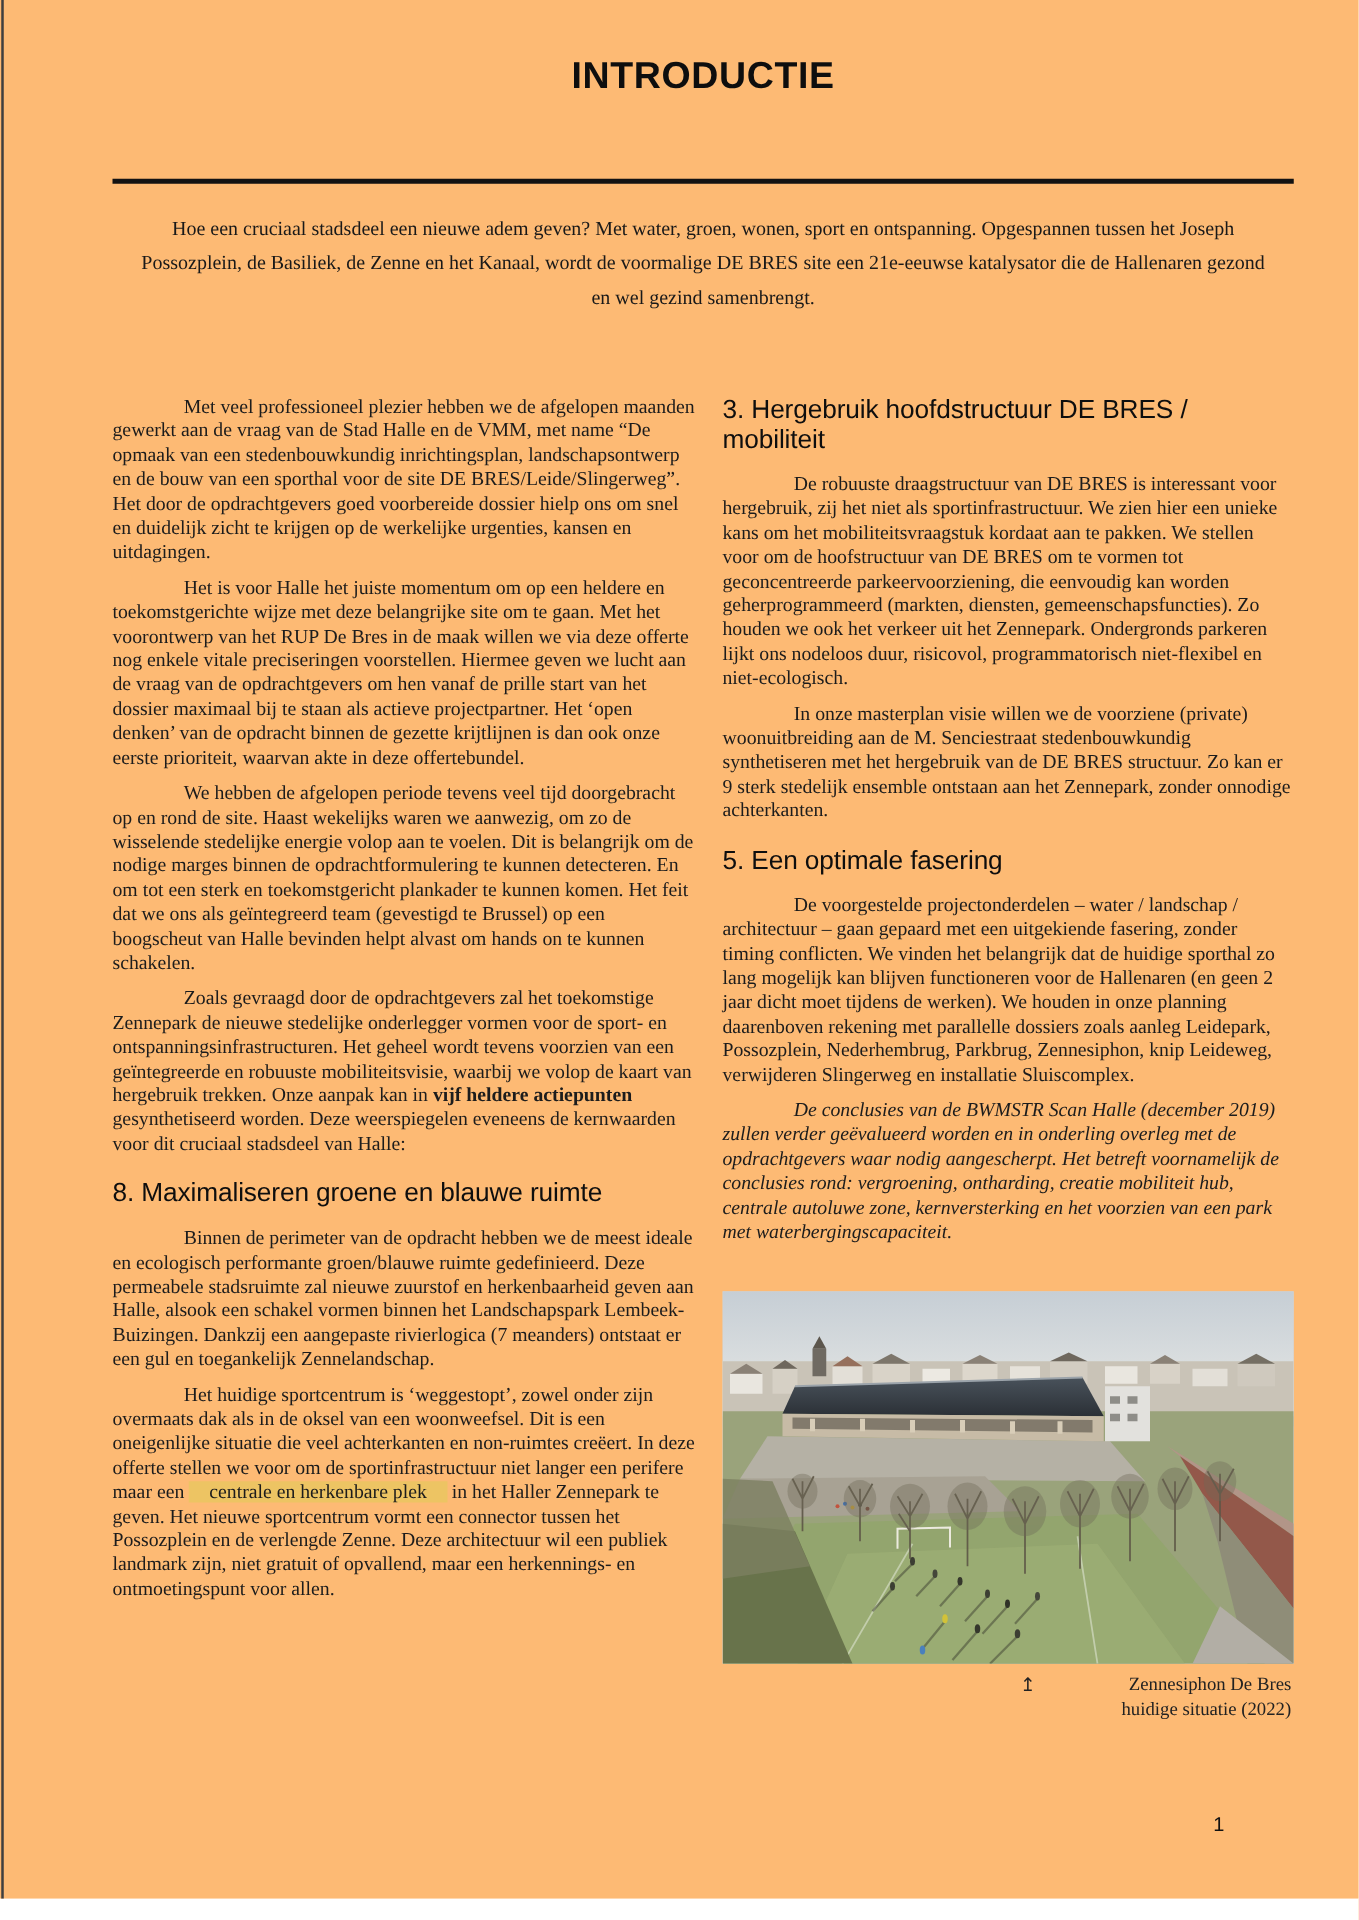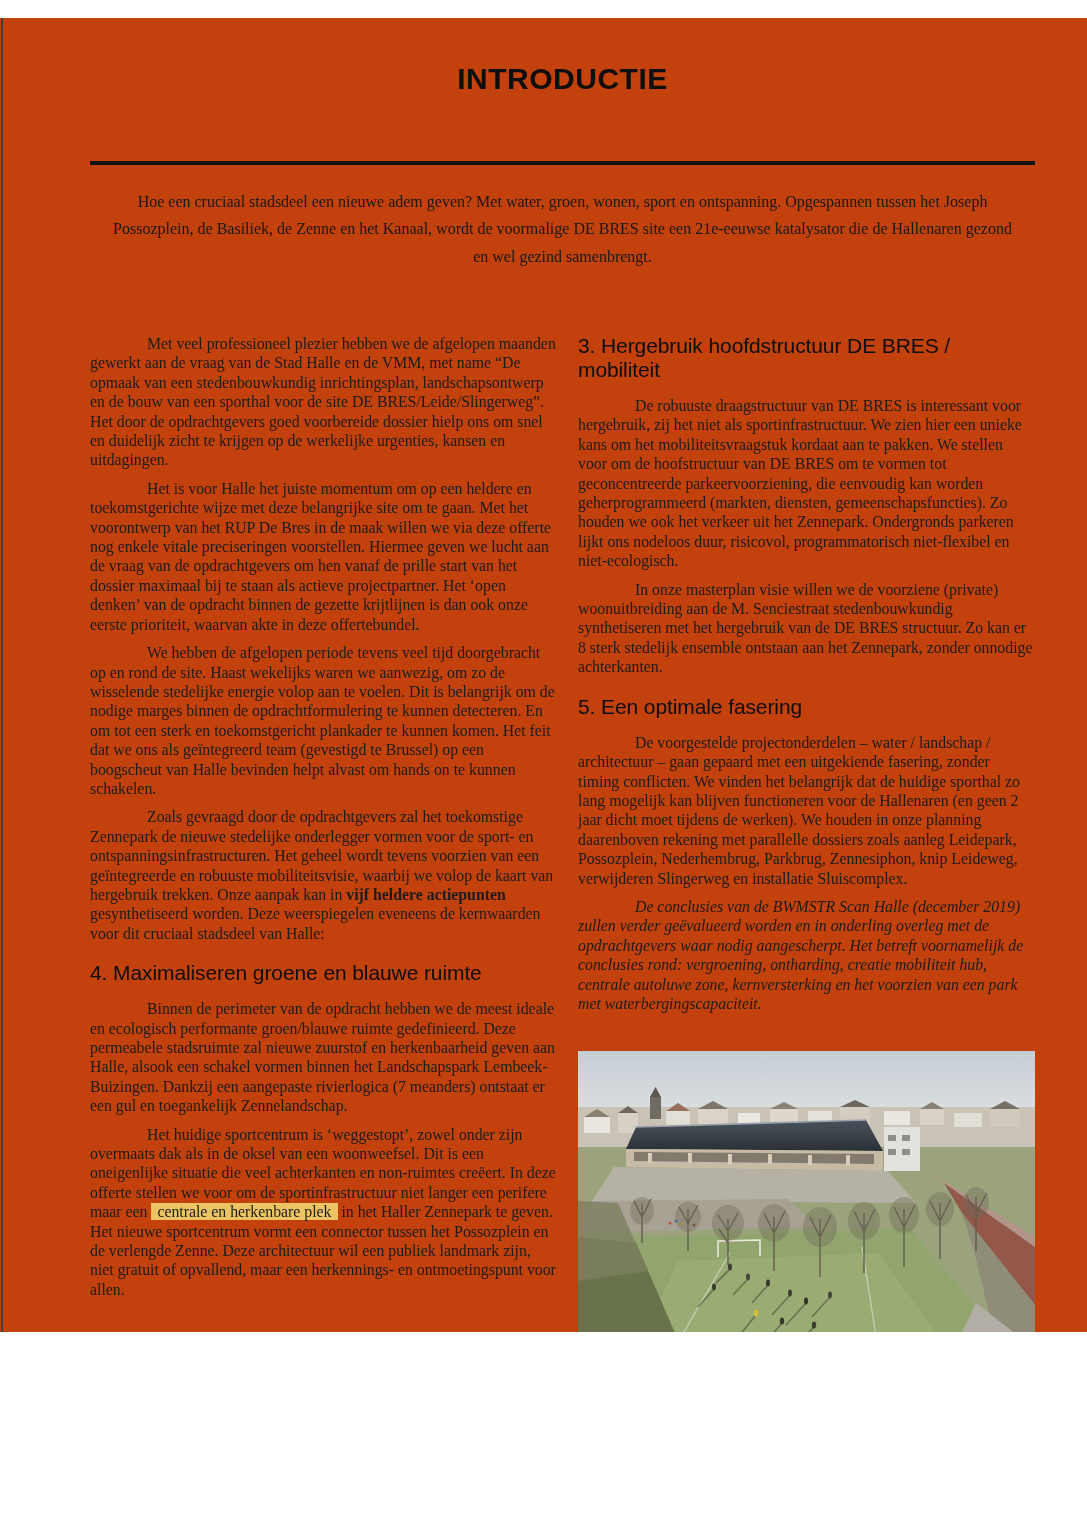--- a/index.html
+++ b/index.html
@@ -1,17 +1,17 @@
 <!DOCTYPE html>
 <html style="--highlight: #edc463;"><head>
 <meta charset="utf-8">
 <style>
   html,body{margin:0;padding:0;background:#ffffff;}
-  #page{position:relative;width:1087px;height:1314px;background:#c2410c;overflow:hidden;
-        font-family:"Liberation Serif",serif;color:#1c1c1c;margin-top:18px;}
+  #page{position:relative;width:1087px;height:1519px;background:#fdba74;overflow:hidden;
+        font-family:"Liberation Serif",serif;color:#1c1c1c;}
   .edge-left{position:absolute;left:1px;top:0;width:2px;height:1536px;background:#3f3f3f;}
   .edge-bottom{position:absolute;left:0;top:1532px;width:1087px;height:2px;background:#3f3f3f;}
 
   .doc-title{position:absolute;top:44px;left:90px;width:945px;text-align:center;
              font-family:"Liberation Sans",sans-serif;font-weight:bold;font-size:30px;
              letter-spacing:.5px;color:#0e0e0e;}
   .title-rule{position:absolute;top:143px;left:90px;width:945px;height:4px;background:#121212;}
 
   .intro{position:absolute;top:170px;left:91px;width:943px;text-align:center;
          font-size:16px;line-height:27.4px;color:#191919;}
@@ -19,21 +19,21 @@
 
   .col{position:absolute;top:316px;font-size:15.8px;line-height:19.4px;}
   .col-left{left:90px;width:466px;}
   .col-right{left:578px;width:457px;}
   .col p{margin:0 0 9px 0;text-indent:57px;text-align:left;}
 
   .sec-h{font-family:"Liberation Sans",sans-serif;font-weight:normal;font-size:21px;
          line-height:24px;color:#0e0e0e;margin:18px 0 14px 0;letter-spacing:-.1px;}
   .sec-h.first{margin-top:0;}
 
-  .hl{background:var(--highlight,#edc463);padding:0 6px;}
+  .hl{background:var(--highlight,#edc463);padding:0 16px;}
   .bold{font-weight:bold;}
 
   .italic-note{font-style:italic;margin:4px 0 0 0 !important;}
 
   .photo-wrap{margin-top:38px;width:457px;height:298px;overflow:hidden;background:#cfd4d6;}
   .photo-wrap svg{display:block;width:100%;height:100%;}
 
   .caption{margin-top:8px;position:relative;height:42px;font-size:15px;line-height:19.5px;color:#222;}
   .caption .arrow{position:absolute;left:238px;top:0;font-family:"DejaVu Sans",sans-serif;font-size:15px;}
   .caption .cap-text{position:absolute;right:2px;top:0;text-align:right;}
@@ -54,31 +54,31 @@
   <div class="intro">
     <p>Hoe een cruciaal stadsdeel een nieuwe adem geven? Met water, groen, wonen, sport en ontspanning. Opgespannen tussen het Joseph Possozplein, de Basiliek, de Zenne en het Kanaal, wordt de voormalige DE BRES site een 21e-eeuwse katalysator die de Hallenaren gezond en wel gezind samenbrengt.</p>
   </div>
 
   <div class="col col-left">
     <p>Met veel professioneel plezier hebben we de afgelopen maanden gewerkt aan de vraag van de Stad Halle en de VMM, met name “De opmaak van een stedenbouwkundig inrichtingsplan, landschapsontwerp en de bouw van een sporthal voor de site DE BRES/Leide/Slingerweg”. Het door de opdrachtgevers goed voorbereide dossier hielp ons om snel en duidelijk zicht te krijgen op de werkelijke urgenties, kansen en uitdagingen.</p>
     <p>Het is voor Halle het juiste momentum om op een heldere en toekomstgerichte wijze met deze belangrijke site om te gaan. Met het voorontwerp van het RUP De Bres in de maak willen we via deze offerte nog enkele vitale preciseringen voorstellen. Hiermee geven we lucht aan de vraag van de opdrachtgevers om hen vanaf de prille start van het dossier maximaal bij te staan als actieve projectpartner. Het ‘open denken’ van de opdracht binnen de gezette krijtlijnen is dan ook onze eerste prioriteit, waarvan akte in deze offertebundel.</p>
     <p>We hebben de afgelopen periode tevens veel tijd doorgebracht op en rond de site. Haast wekelijks waren we aanwezig, om zo de wisselende stedelijke energie volop aan te voelen. Dit is belangrijk om de nodige marges binnen de opdrachtformulering te kunnen detecteren. En om tot een sterk en toekomstgericht plankader te kunnen komen. Het feit dat we ons als geïntegreerd team (gevestigd te Brussel) op een boogscheut van Halle bevinden helpt alvast om hands on te kunnen schakelen.</p>
     <p><span>Zoals gevraagd door de opdrachtgevers zal het toekomstige Zennepark de nieuwe stedelijke onderlegger vormen voor de sport- en ontspanningsinfrastructuren. Het geheel wordt tevens voorzien van een geïntegreerde en robuuste mobiliteitsvisie, waarbij we volop de kaart van hergebruik trekken. Onze aanpak kan in </span><span class="bold">vijf heldere actiepunten</span><span> gesynthetiseerd worden. Deze weerspiegelen eveneens de kernwaarden voor dit cruciaal stadsdeel van Halle:</span></p>
 
-    <div class="sec-h">4. Maximaliseren groene en blauwe ruimte</div>
+    <div class="sec-h">8. Maximaliseren groene en blauwe ruimte</div>
     <p>Binnen de perimeter van de opdracht hebben we de meest ideale en ecologisch performante groen/blauwe ruimte gedefinieerd. Deze permeabele stadsruimte zal nieuwe zuurstof en herkenbaarheid geven aan Halle, alsook een schakel vormen binnen het Landschapspark Lembeek-Buizingen. Dankzij een aangepaste rivierlogica (7 meanders) ontstaat er een gul en toegankelijk Zennelandschap.</p>
 
     <p><span>Het huidige sportcentrum is ‘weggestopt’, zowel onder zijn overmaats dak als in de oksel van een woonweefsel. Dit is een oneigenlijke situatie die veel achterkanten en non-ruimtes creëert. In deze offerte stellen we voor om de sportinfrastructuur niet langer een perifere maar een </span><span class="hl">centrale en herkenbare plek</span><span> in het Haller Zennepark te geven. Het nieuwe sportcentrum vormt een connector tussen het Possozplein en de verlengde Zenne. Deze architectuur wil een publiek landmark zijn, niet gratuit of opvallend, maar een herkennings- en ontmoetingspunt voor allen.</span></p>
   </div>
 
   <div class="col col-right">
     <div class="sec-h first">3. Hergebruik hoofdstructuur DE BRES / mobiliteit</div>
     <p>De robuuste draagstructuur van DE BRES is interessant voor hergebruik, zij het niet als sportinfrastructuur. We zien hier een unieke kans om het mobiliteitsvraagstuk kordaat aan te pakken. We stellen voor om de hoofstructuur van DE BRES om te vormen tot geconcentreerde parkeervoorziening, die eenvoudig kan worden geherprogrammeerd (markten, diensten, gemeenschapsfuncties). Zo houden we ook het verkeer uit het Zennepark. Ondergronds parkeren lijkt ons nodeloos duur, risicovol, programmatorisch niet-flexibel en niet-ecologisch.</p>
 
-    <p>In onze masterplan visie willen we de voorziene (private) woonuitbreiding aan de M. Senciestraat stedenbouwkundig synthetiseren met het hergebruik van de DE BRES structuur. Zo kan er 8 sterk stedelijk ensemble ontstaan aan het Zennepark, zonder onnodige achterkanten.</p>
+    <p>In onze masterplan visie willen we de voorziene (private) woonuitbreiding aan de M. Senciestraat stedenbouwkundig synthetiseren met het hergebruik van de DE BRES structuur. Zo kan er 9 sterk stedelijk ensemble ontstaan aan het Zennepark, zonder onnodige achterkanten.</p>
 
     <div class="sec-h">5. Een optimale fasering</div>
     <p>De voorgestelde projectonderdelen – water / landschap / architectuur – gaan gepaard met een uitgekiende fasering, zonder timing conflicten. We vinden het belangrijk dat de huidige sporthal zo lang mogelijk kan blijven functioneren voor de Hallenaren (en geen 2 jaar dicht moet tijdens de werken). We houden in onze planning daarenboven rekening met parallelle dossiers zoals aanleg Leidepark, Possozplein, Nederhembrug, Parkbrug, Zennesiphon, knip Leideweg, verwijderen Slingerweg en installatie Sluiscomplex.</p>
 
     <p class="italic-note">De conclusies van de BWMSTR Scan Halle (december 2019) zullen verder geëvalueerd worden en in onderling overleg met de opdrachtgevers waar nodig aangescherpt. Het betreft voornamelijk de conclusies rond: vergroening, ontharding, creatie mobiliteit hub, centrale autoluwe zone, kernversterking en het voorzien van een park met waterbergingscapaciteit.</p>
 
     <div class="photo-wrap">
       <svg viewBox="0 0 457 298" preserveAspectRatio="none">
         <defs>
           <linearGradient id="sky" x1="0" y1="0" x2="0" y2="1">

